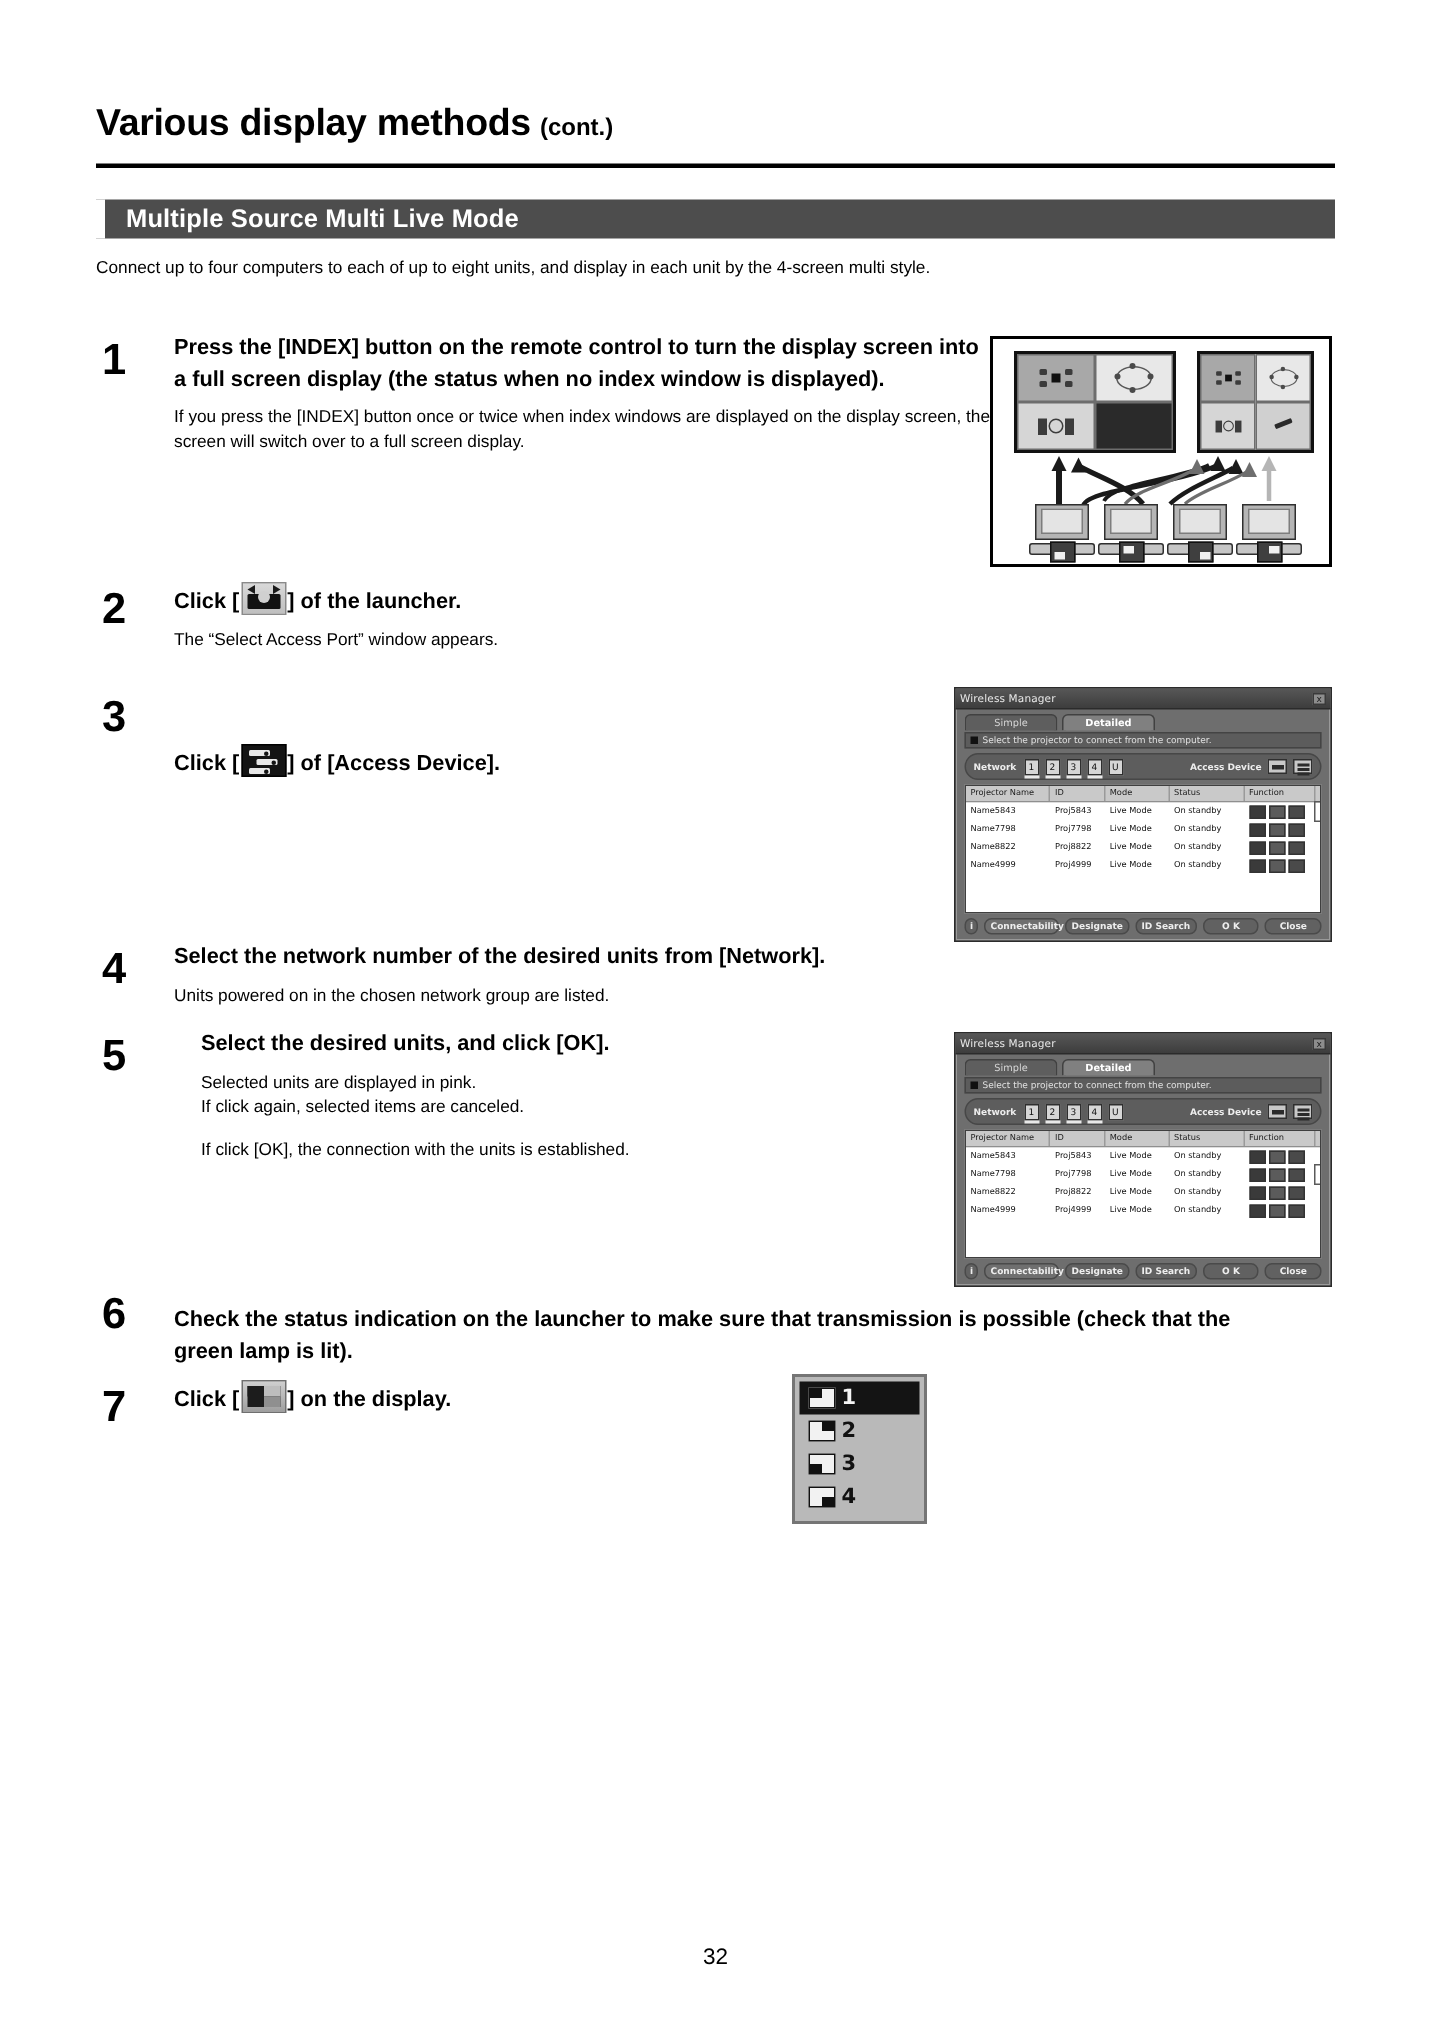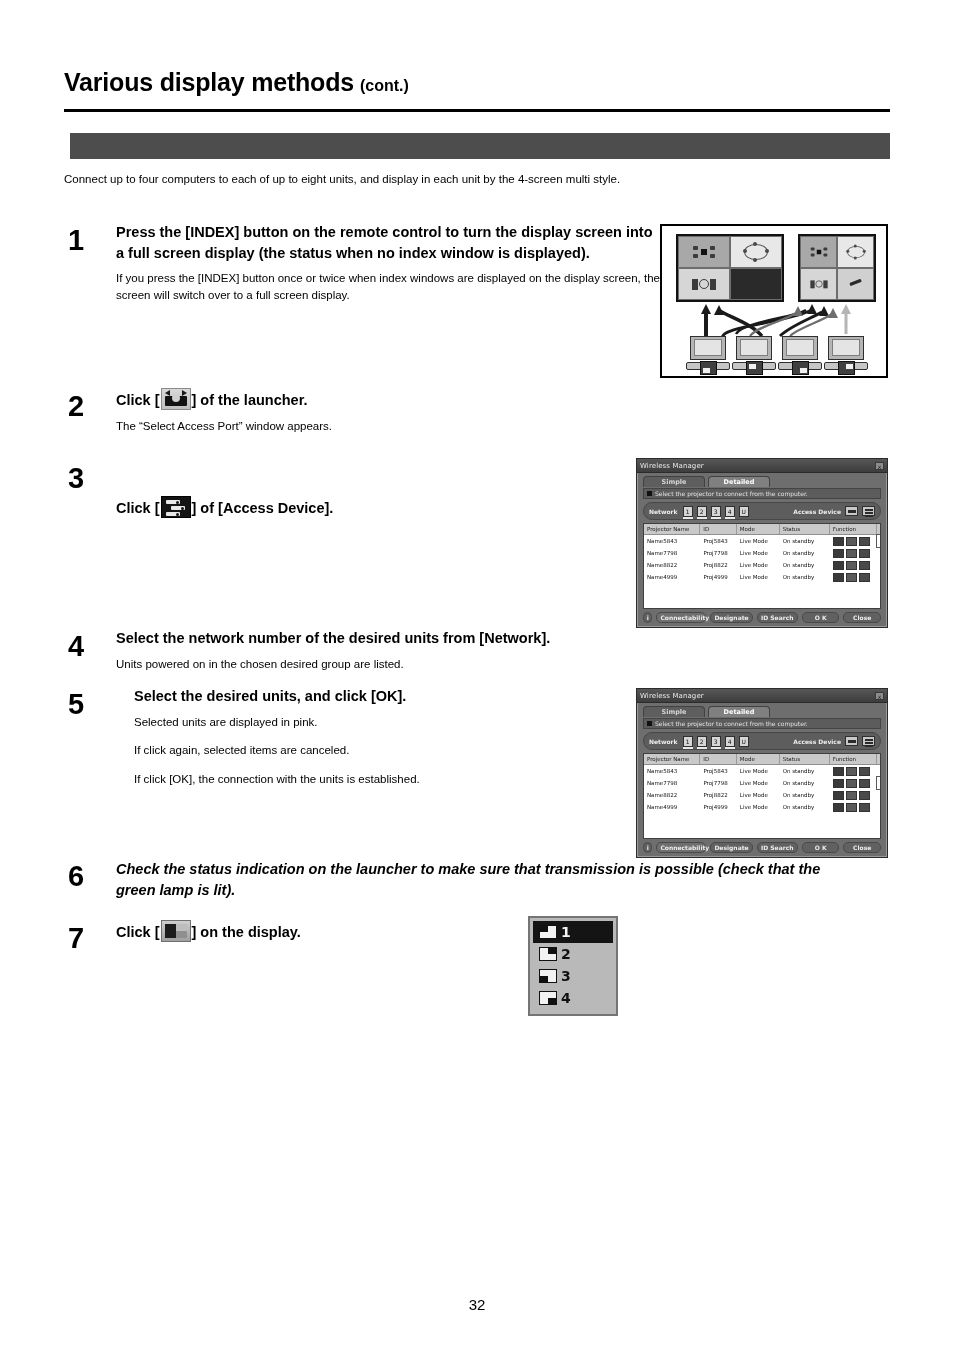--- a/index.html
+++ b/index.html
@@ -418,21 +418,20 @@
     height: 11px;
     font-size: 6.5px;
     color: #d6d6d6;
     text-align: center;
     line-height: 11px;
     border-radius: 4px 4px 0 0;
     background: #5e5e5e;
     border: 1px solid #414141;
     border-bottom: none;
     box-sizing: border-box;
-    font-weight: bold;
   }
   .wm-tab.active {
     background: #808080;
     color: #ffffff;
     font-weight: bold;
   }
   .wm-instruction {
     margin: 1px 6px 0 6px;
     height: 11px;
     background: #5c5c5c;
@@ -673,20 +672,23 @@
 <body>
 
 <div class="page">
 
   <div class="page-header">
     <span class="page-title">Various display methods</span><span class="page-title-cont">(cont.)</span>
   </div>
   <div class="header-rule"></div>
 
   <div class="section-bar"></div>
+  <div class="section-bar-inner">
+    <span class="section-bar-title">Multiple Source Multi Live Mode</span>
+  </div>
   <div class="intro-text">Connect up to four computers to each of up to eight units, and display in each unit by the 4-screen multi style.</div>
 
   <div class="step" style="left:64px; top:222px; width:600px;">
     <div class="step-num" style="left:4px; top:4px;">1</div>
     <div class="step-body" style="left:52px; top:0; width:548px;">
       <div class="step-head">Press the [INDEX] button on the remote control to turn the display screen into a full screen display (the status when no index window is displayed).</div>
       <div class="step-desc">If you press the [INDEX] button once or twice when index windows are displayed on the display screen, the screen will switch over to a full screen display.</div>
     </div>
   </div>
 
@@ -924,30 +926,30 @@
       <div class="wm-btn w-search">ID Search</div>
       <div class="wm-btn w-ok">O K</div>
       <div class="wm-btn w-close">Close</div>
     </div>
   </div>
 
   <div class="step" style="left:64px; top:628px; width:620px;">
     <div class="step-num" style="left:4px; top:4px;">4</div>
     <div class="step-body" style="left:52px; top:0; width:568px;">
       <div class="step-head">Select the network number of the desired units from [Network].</div>
-      <div class="step-desc">Units powered on in the chosen desired group are listed.</div>
+      <div class="step-desc">Units powered on in the chosen network group are listed.</div>
     </div>
   </div>
 
   <div class="step" style="left:64px; top:686px; width:560px;">
     <div class="step-num" style="left:4px; top:4px;">5</div>
     <div class="step-body" style="left:70px; top:0; width:508px;">
       <div class="step-head">Select the desired units, and click [OK].</div>
       <div class="step-desc">Selected units are displayed in pink.</div>
-      <div class="step-desc" style="margin-top:12px;">If click again, selected items are canceled.</div>
+      <div class="step-desc" style="margin-top:0;">If click again, selected items are canceled.</div>
       <div class="step-desc" style="margin-top:12px;">If click [OK], the connection with the units is established.</div>
     </div>
   </div>
 
   <div class="wm-dialog" style="left:636px; top:688px;">
     <div class="wm-titlebar">
       <span class="wm-title">Wireless Manager</span>
       <span class="wm-close">x</span>
     </div>
     <div class="wm-tabs">
@@ -1033,21 +1035,21 @@
       <div class="wm-btn w-conn">Connectability</div>
       <div class="wm-btn w-desig">Designate</div>
       <div class="wm-btn w-search">ID Search</div>
       <div class="wm-btn w-ok">O K</div>
       <div class="wm-btn w-close">Close</div>
     </div>
   </div>
 
   <div class="step" style="left:64px; top:858px; width:790px;">
     <div class="step-num" style="left:4px; top:4px;">6</div>
-    <div class="step-body" style="left:52px; top:1px; width:738px;font-style:italic;">
+    <div class="step-body" style="left:52px; top:12px; width:738px;">
       <div class="step-head">Check the status indication on the launcher to make sure that transmission is possible (check that the green lamp is lit).</div>
     </div>
   </div>
 
   <div class="step" style="left:64px; top:920px; width:450px;">
     <div class="step-num" style="left:4px; top:4px;">7</div>
     <div class="step-body" style="left:52px; top:0; width:398px;">
       <div class="step-head">
         <span class="brk">Click [</span><span class="inline-icon ic-multilive"><span class="frame">
               <span class="q-tl"></span>

